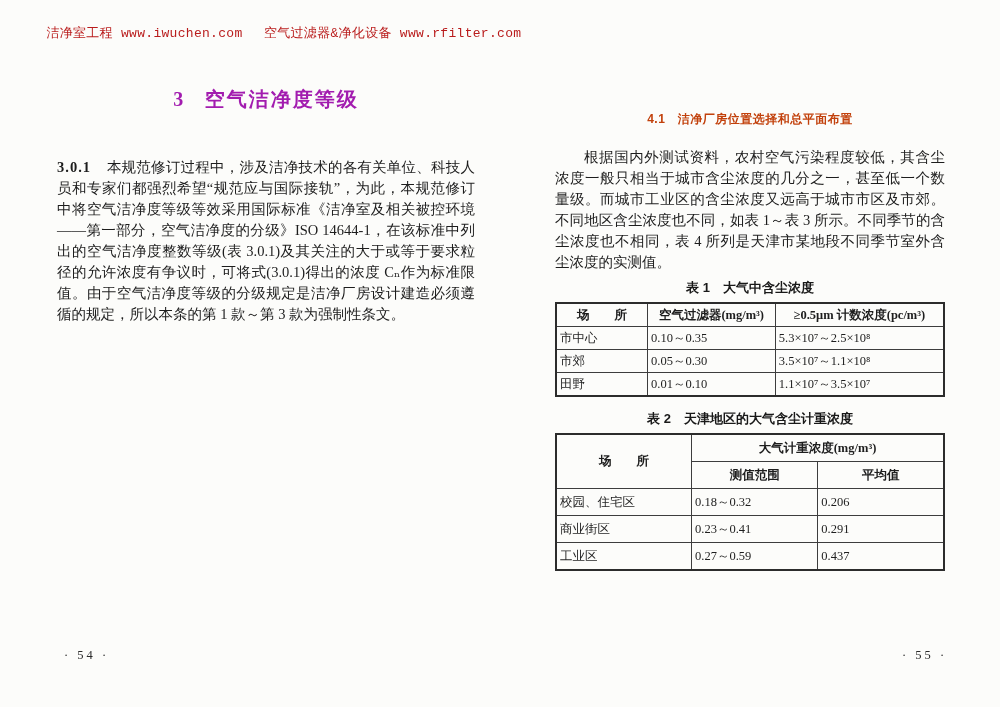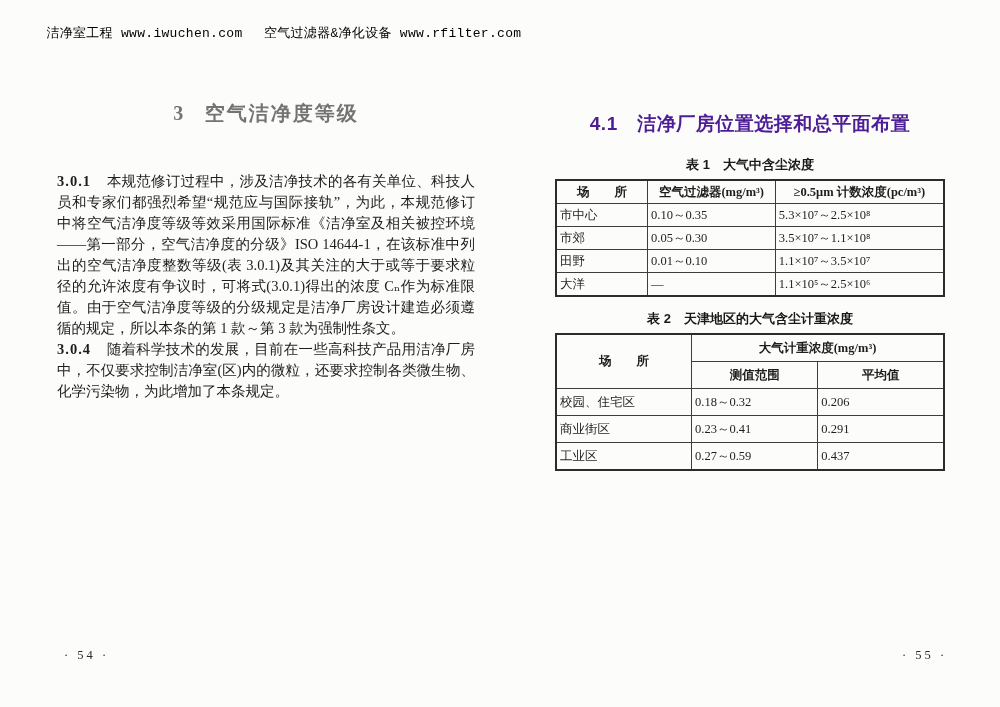--- a/index.html
+++ b/index.html
@@ -5,35 +5,35 @@
   html,body{margin:0;padding:0;background:#e8e8e6;}
   .canvas{
     position:relative;width:1000px;height:707px;margin:0 auto;
     background:#fcfcfa;overflow:hidden;color:#1d1d1d;
     font-family:"Liberation Serif","DejaVu Serif",serif;
   }
   
   .watermark{
     position:absolute;left:14px;top:9px;
     font-family:"Liberation Mono","DejaVu Sans Mono",monospace;
-    font-size:13px;color:#000000;letter-spacing:.3px;white-space:pre;
+    font-size:13px;color:#b91c1c;letter-spacing:.3px;white-space:pre;
   }
   
   .page-left{position:absolute;left:57px;top:82px;width:418px;}
   .page-right{position:absolute;left:555px;top:86px;width:390px;}
 
-  h1.chap{margin:18px;text-align:center;font-size:20px;font-weight:bold;
-    font-family:"Liberation Sans","DejaVu Sans",sans-serif;color:#737373;}
+  h1.chap{margin:4px;text-align:center;font-size:20px;font-weight:bold;
+    font-family:"Liberation Sans","DejaVu Sans",sans-serif;color:#a21caf;}
   .chap-num{margin-right:16px;font-family:"Liberation Serif","DejaVu Serif",serif;}
   .page-left  .chap-name{letter-spacing:2px;}
   .page-right .chap-name{letter-spacing:9px;}
   .page-left h1.chap{margin-bottom:44px;}
 
-  h2.subhead{margin:25px 0 19px 0;text-align:center;font-size:19px;font-weight:bold;
-    font-family:"Liberation Sans","DejaVu Sans",sans-serif;color:#4c1d95;letter-spacing:.5px;}
+  h2.subhead{margin:25px 0 19px 0;text-align:center;font-size:12px;font-weight:bold;
+    font-family:"Liberation Sans","DejaVu Sans",sans-serif;color:#c2410c;letter-spacing:.5px;}
 
   p.body{margin:0;font-size:14.5px;line-height:21px;text-align:justify;color:#1d1d1d;}
   p.body .sec-num{font-weight:bold;margin-right:12px;letter-spacing:1px;}
   p.indent{text-indent:2em;}
 
   .tbl-caption{margin:6px 0 5px 0;text-align:center;font-size:13px;font-weight:bold;
     font-family:"Liberation Sans","DejaVu Sans",sans-serif;color:#191919;}
 
   table.t{width:100%;border-collapse:collapse;border:2px solid #2c2c2c;
     font-size:12.5px;color:#1e1e1e;table-layout:fixed;}
@@ -61,33 +61,30 @@
     <h1 class="chap">
       <span class="chap-num">3</span>
       <span class="chap-name">空气洁净度等级</span>
     </h1>
 
     <p class="body">
       <span class="sec-num">3.0.1</span>
       <span>本规范修订过程中，涉及洁净技术的各有关单位、科技人员和专家们都强烈希望“规范应与国际接轨”，为此，本规范修订中将空气洁净度等级等效采用国际标准《洁净室及相关被控环境——第一部分，空气洁净度的分级》ISO 14644-1，在该标准中列出的空气洁净度整数等级(表 3.0.1)及其关注的大于或等于要求粒径的允许浓度有争议时，可将式(3.0.1)得出的浓度 Cₙ作为标准限值。由于空气洁净度等级的分级规定是洁净厂房设计建造必须遵循的规定，所以本条的第 1 款～第 3 款为强制性条文。</span>
     </p>
 
-    <p class="body">
-      <span class="sec-num">3.0.4</span>
-      <span>随着科学技术的发展，目前在一些高科技产品用洁净厂房中，不仅要求控制洁净室(区)内的微粒，还要求控制各类微生物、化学污染物，为此增加了本条规定。</span>
-    </p>
   </div>
 
   <div class="pagenum pl">· 54 ·</div>
 
   <div class="page-right">
 
     <h2 class="subhead">4.1　洁净厂房位置选择和总平面布置</h2>
 
 
+    <p class="body indent">根据国内外测试资料，农村空气污染程度较低，其含尘浓度一般只相当于城市含尘浓度的几分之一，甚至低一个数量级。而城市工业区的含尘浓度又远高于城市市区及市郊。不同地区含尘浓度也不同，如表 1～表 3 所示。不同季节的含尘浓度也不相同，表 4 所列是天津市某地段不同季节室外含尘浓度的实测值。</p>
 
     <div class="tbl-caption">表 1　大气中含尘浓度</div>
     <table class="t t1">
       <tbody>
         <tr>
           <th class="c1">场　　所</th>
           <th class="c2">空气过滤器(mg/m³)</th>
           <th class="c3">≥0.5μm 计数浓度(pc/m³)</th>
         </tr>
         <tr>
@@ -97,25 +94,20 @@
         </tr>
         <tr>
           <td>市郊</td>
           <td>0.05～0.30</td>
           <td>3.5×10⁷～1.1×10⁸</td>
         </tr>
         <tr>
           <td>田野</td>
           <td>0.01～0.10</td>
           <td>1.1×10⁷～3.5×10⁷</td>
-        </tr>
-        <tr>
-          <td>大洋</td>
-          <td>—</td>
-          <td>1.1×10⁵～2.5×10⁶</td>
         </tr>
       </tbody>
     </table>
 
     <div class="gap-t2"></div>
     <div class="tbl-caption">表 2　天津地区的大气含尘计重浓度</div>
     <table class="t t2">
       <tbody>
         <tr>
           <th class="c1" rowspan="2">场　　所</th>

